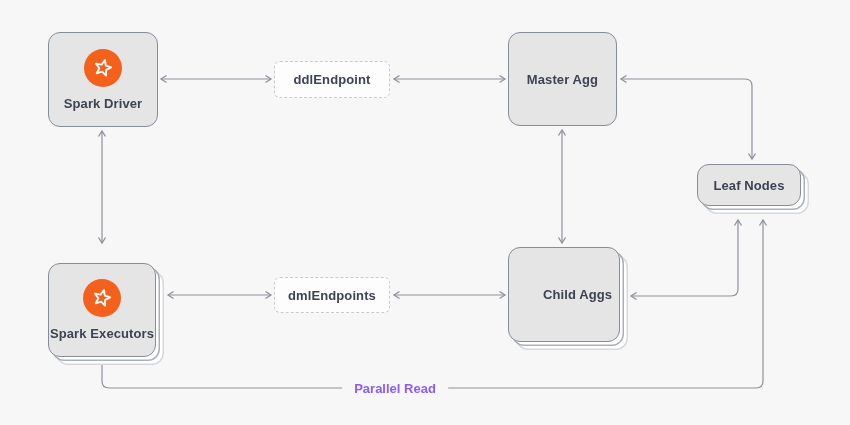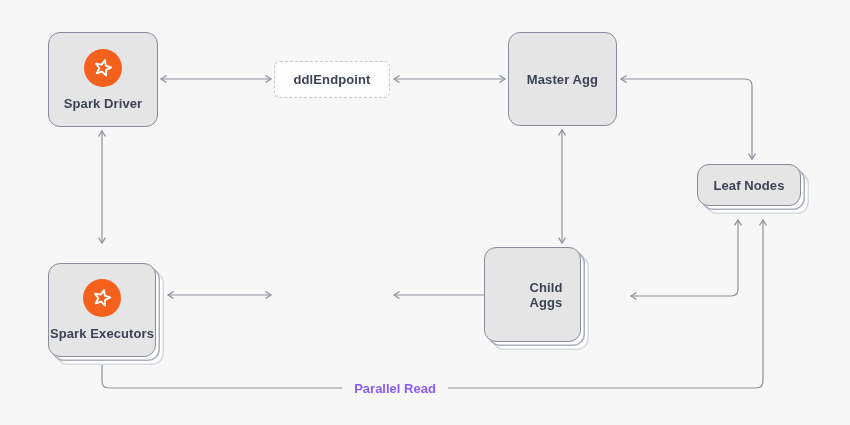--- a/index.html
+++ b/index.html
@@ -112,20 +112,23 @@
 
   <div class="node stacked" style="left:48px; top:263px; width:108px; height:94px;">
     <span class="spark-icon">
       <svg width="22" height="22" viewBox="0 0 24 24">
         <path d="M12 3 L14.35 8.76 L20.56 9.22 L15.8 13.24 L17.29 19.28 L12 16 L6.71 19.28 L8.2 13.24 L3.44 9.22 L9.65 8.76 Z" fill="none" stroke="#ffffff" stroke-width="2" stroke-linejoin="round" transform="rotate(14 12 12)"></path>
       </svg>
     </span>
     <span>Spark Executors</span>
   </div>
 
+  <div class="node dashed" style="left:274px; top:277px; width:116px; height:36px;">
+    <span>dmlEndpoints</span>
+  </div>
 
-  <div class="node stacked" style="left:484px; top:247px; width:97px; height:95px;padding-left:27px;">
+  <div class="node stacked" style="left:508px; top:247px; width:112px; height:95px;padding-left:27px;">
     <span>Child Aggs</span>
   </div>
 
   <span class="edge-label">Parallel Read</span>
 
 </div>
 
 </body></html>

